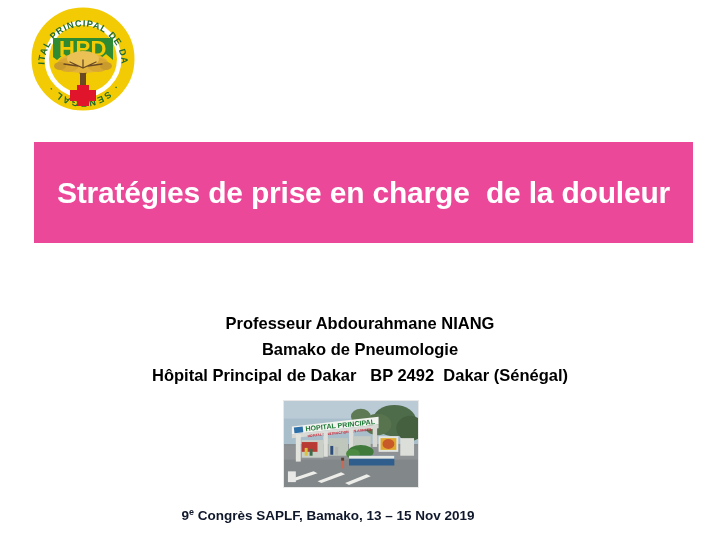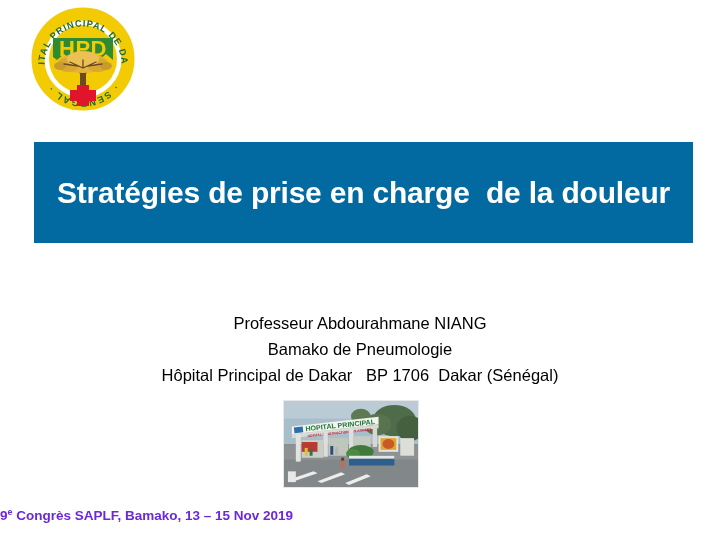--- a/index.html
+++ b/index.html
@@ -26,21 +26,21 @@
   }
   #logo svg { display: block; width: 100%; height: 100%; }
 
   
   #title-banner {
     position: absolute;
     left: 34px;
     top: 142px;
     width: 659px;
     height: 101px;
-    background: #0369a1;
+    background: #ec4899;
     display: flex;
     flex-direction: column;
     align-items: center;
     justify-content: center;
     box-sizing: border-box;
   }
   .title-line {
     color: #ffffff;
     font-size: 30px;
     font-weight: bold;
@@ -54,21 +54,21 @@
   #author-block {
     position: absolute;
     left: 0;
     top: 310px;
     width: 720px;
     text-align: center;
   }
   .author-line {
     color: #000000;
     font-size: 16.5px;
-    font-weight: normal;
+    font-weight: bold;
     line-height: 1.58;
     white-space: pre;
   }
 
   
   #photo {
     position: absolute;
     left: 283px;
     top: 400px;
     width: 136px;
@@ -79,21 +79,22 @@
     box-sizing: border-box;
   }
   #photo svg { display: block; width: 100%; height: 100%; }
 
   
   #footer-line {
     position: absolute;
     left: 0;
     top: 508px;
     width: 656px;
-    color: #6d28d9;
+    text-align: center;
+    color: #0f172a;
     font-size: 13.5px;
     font-weight: bold;
     white-space: pre;
   }
   #footer-line sup {
     font-size: 0.66em;
     vertical-align: super;
     line-height: 0;
   }
 </style>
@@ -149,21 +150,21 @@
   </svg>
 </div>
 
 <div id="title-banner">
   <div class="title-line">Stratégies de prise en charge  de la douleur</div>
 </div>
 
 <div id="author-block">
   <div class="author-line">Professeur Abdourahmane NIANG</div>
   <div class="author-line">Bamako de Pneumologie</div>
-  <div class="author-line">Hôpital Principal de Dakar   BP 1706  Dakar (Sénégal)</div>
+  <div class="author-line">Hôpital Principal de Dakar   BP 2492  Dakar (Sénégal)</div>
 </div>
 
 <div id="photo">
   <svg viewBox="0 0 136 88" xmlns="http://www.w3.org/2000/svg" preserveAspectRatio="none" aria-hidden="true">
 
     <rect x="0" y="0" width="136" height="44" fill="#A9BECB"></rect>
     <rect x="0" y="0" width="136" height="18" fill="#BACBD6"></rect>
 
     <ellipse cx="112" cy="20" rx="22" ry="16" fill="#4E6B4A"></ellipse>
     <ellipse cx="95" cy="24" rx="14" ry="11" fill="#58744F"></ellipse>

